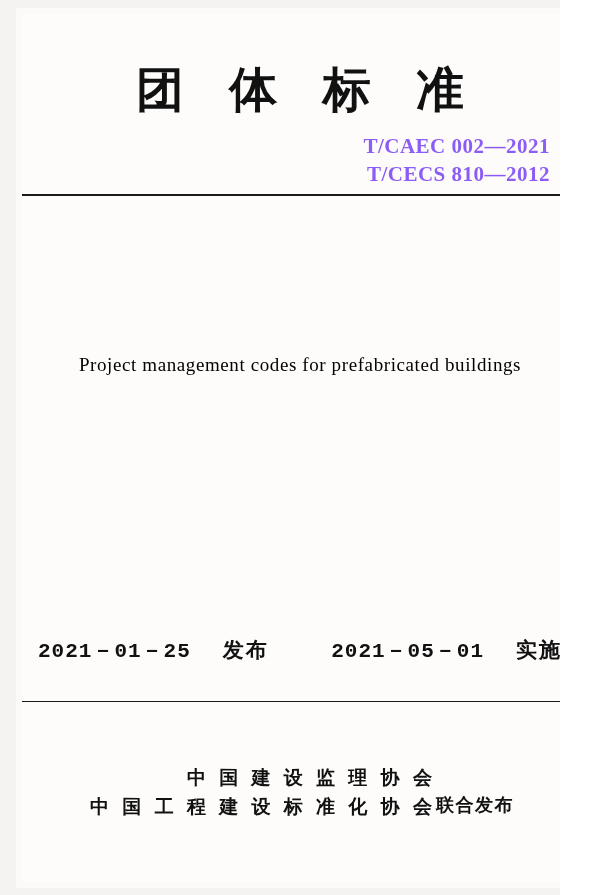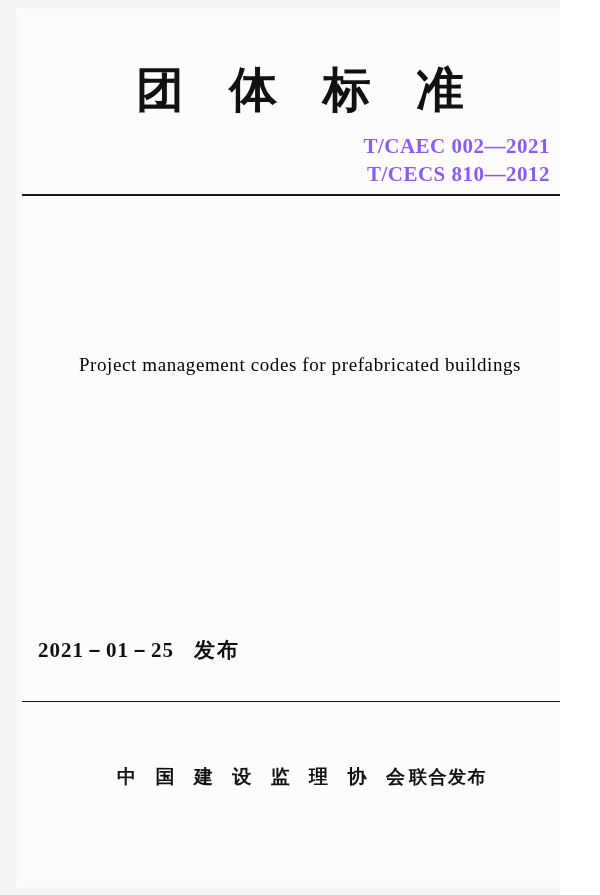--- a/index.html
+++ b/index.html
@@ -116,35 +116,35 @@
 
   .dates {
     position: absolute;
     left: 0;
     right: 0;
     top: 440px;
     display: flex;
     justify-content: space-between;
     padding: 0 16px;
     box-sizing: border-box;
-    font-family: Liberation Serif, serif;
+    font-family: Liberation Mono, monospace;
     font-weight: bold;
     font-size: 21px;
     color: #111111;
     gap: 44px;
   }
   .date-group {
     display: flex;
     align-items: baseline;
   }
   .date-value {
     letter-spacing: 1px;
   }
   .date-action {
-    margin-left: 20px;
+    margin-left: 32px;
     letter-spacing: 2px;
     text-align: right;
   }
 
   
   .bottom-band {
     position: absolute;
     left: 0;
     top: 688px;
     width: 100%;
@@ -153,21 +153,21 @@
   .publishers {
     position: absolute;
     left: 0;
     right: 0;
     top: 62px;
     display: flex;
     justify-content: center;
     align-items: center;
   }
   .pub-names {
-    font-family: Liberation Mono, monospace;
+    font-family: Liberation Sans, sans-serif;
     font-weight: bold;
     font-size: 19px;
     line-height: 1.5;
     letter-spacing: 4px;
     text-indent: 4px;
     color: #111111;
     text-align: right;
   }
   .joint {
     font-family: "Liberation Sans", sans-serif;
@@ -197,26 +197,31 @@
     </div>
 
     <div class="mid-band">
       <div class="en-title">Project management codes for prefabricated buildings</div>
 
       <div class="dates">
         <div class="date-group">
           <span class="date-value">2021－01－25</span>
           <span class="date-action">发布</span>
         </div>
+        <div class="date-group">
+          <span class="date-value">2021－05－01</span>
+          <span class="date-action">实施</span>
+        </div>
       </div>
     </div>
 
     <div class="bottom-band">
       <div class="publishers">
         <div class="pub-names">
           <div>中 国 建 设 监 理 协 会</div>
+          <div>中 国 工 程 建 设 标 准 化 协 会</div>
         </div>
         <div class="joint">联合发布</div>
       </div>
     </div>
 
   </div>
 </div>
 
 </body></html>

